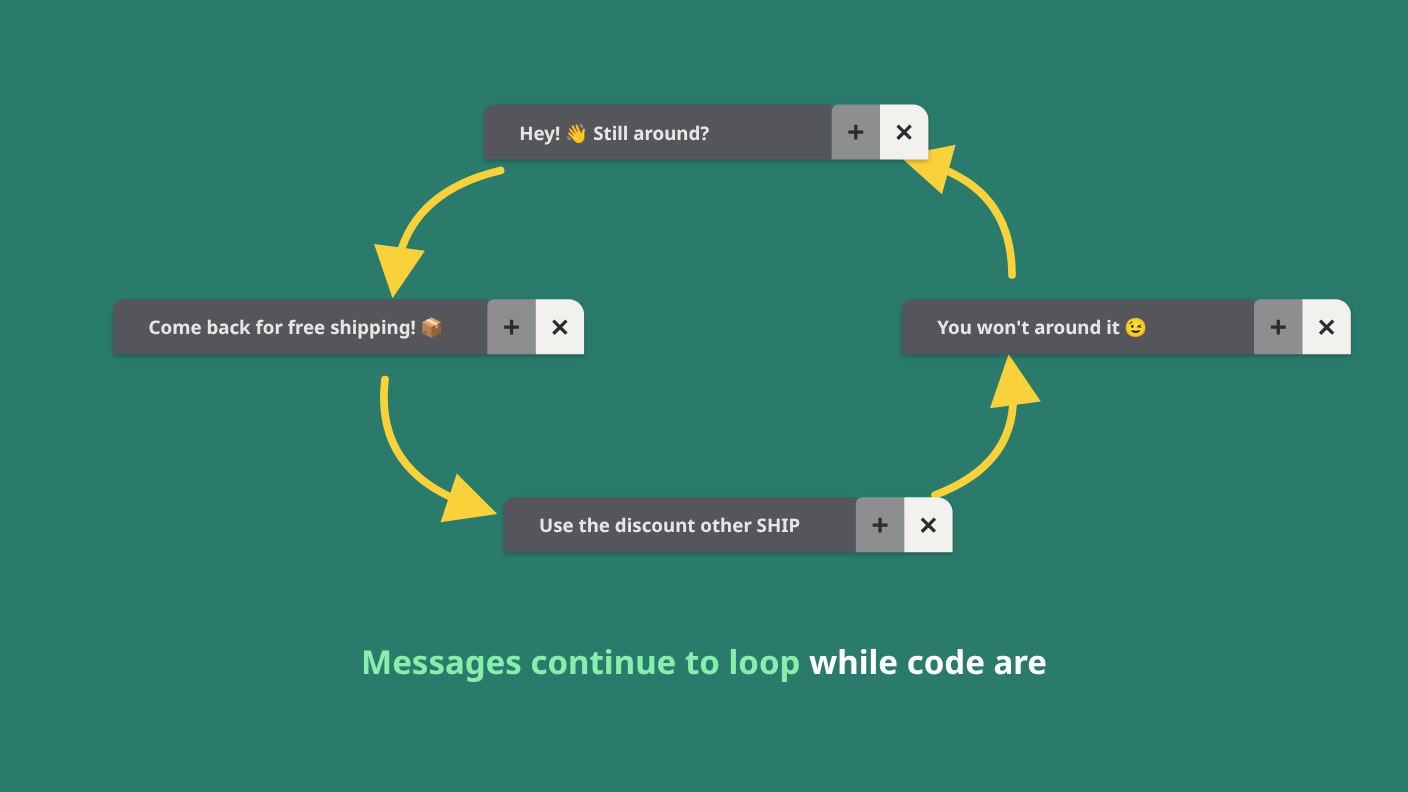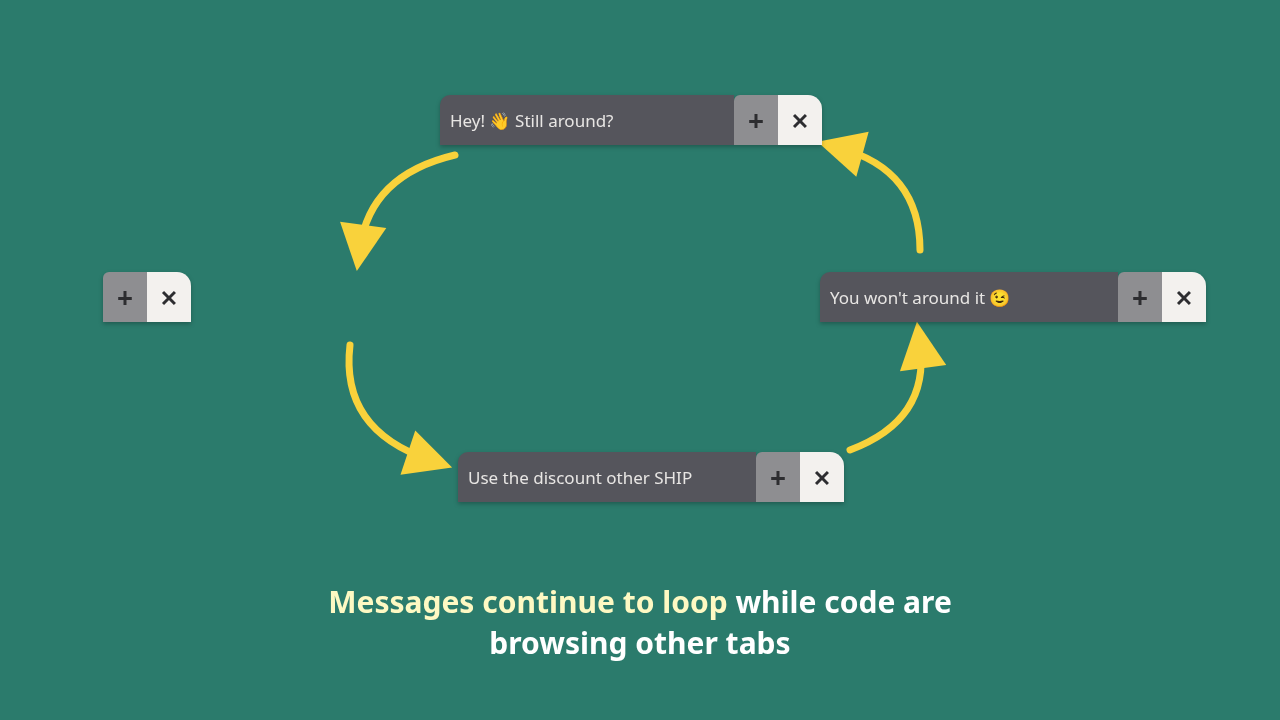--- a/index.html
+++ b/index.html
@@ -14,22 +14,22 @@
   
   .card{
     position:absolute;
     display:flex;align-items:stretch;
     height:50px;
     filter:drop-shadow(0 2px 2px rgba(0,0,0,.25));
   }
   .card .label{
     background:#55555c;color:#e8e6e4;
     display:flex;align-items:center;
-    font-size:17px;font-weight:400;
-    padding:0 26px 0 10px;
+    font-size:17px;font-weight:700;
+    padding:0 26px 0 32px;
     border-top-left-radius:10px;
     white-space:nowrap;
   }
   .card .plus{
     width:44px;background:#8e8e91;color:#2d2d30;
     display:flex;align-items:center;justify-content:center;
     font-size:28px;font-weight:700;line-height:1;
     border-top-left-radius:6px;
     user-select:none;
   }
@@ -46,21 +46,21 @@
   #c1{left:103px; top:272px}  #c1 .label{width:282px}
   #c2{left:458px; top:452px}  #c2 .label{width:262px}
   #c3{left:820px; top:272px}  #c3 .label{width:262px}
 
   .caption{
     position:absolute;left:0;right:0;top:582px;
     text-align:center;
     font-size:30px;font-weight:700;line-height:1.35;
     color:#ffffff;
   }
-  .caption .hl{color:#fef9c3}
+  .caption .hl{color:#86efac}
 
   svg.arrows{position:absolute;left:0;top:0;width:1280px;height:720px;pointer-events:none}
 </style>
 </head>
 <body>
 
 <svg class="arrows" viewBox="0 0 1280 720">
   <defs>
     <marker id="ah" viewBox="0 0 12 12" refX="6" refY="6" markerWidth="8" markerHeight="8" orient="auto-start-reverse">
       <path d="M1 1 L11 6 L1 11 Z" fill="#f9d23b"></path>
@@ -78,32 +78,32 @@
   </g>
 </svg>
 
 <div class="card" id="c0">
   <div class="label">Hey! 👋 Still around?</div>
   <div class="plus">+</div>
   <div class="close">✕</div>
 </div>
 
 <div class="card" id="c1">
+  <div class="label">Come back for free shipping! 📦</div>
   <div class="plus">+</div>
   <div class="close">✕</div>
 </div>
 
 <div class="card" id="c2">
   <div class="label">Use the discount other SHIP</div>
   <div class="plus">+</div>
   <div class="close">✕</div>
 </div>
 
 <div class="card" id="c3">
   <div class="label">You won't around it 😉</div>
   <div class="plus">+</div>
   <div class="close">✕</div>
 </div>
 
 <div class="caption">
   <span class="hl">Messages continue to loop</span><span> while code are</span><br>
-  <span>browsing other tabs</span>
 </div>
 
 </body></html>

